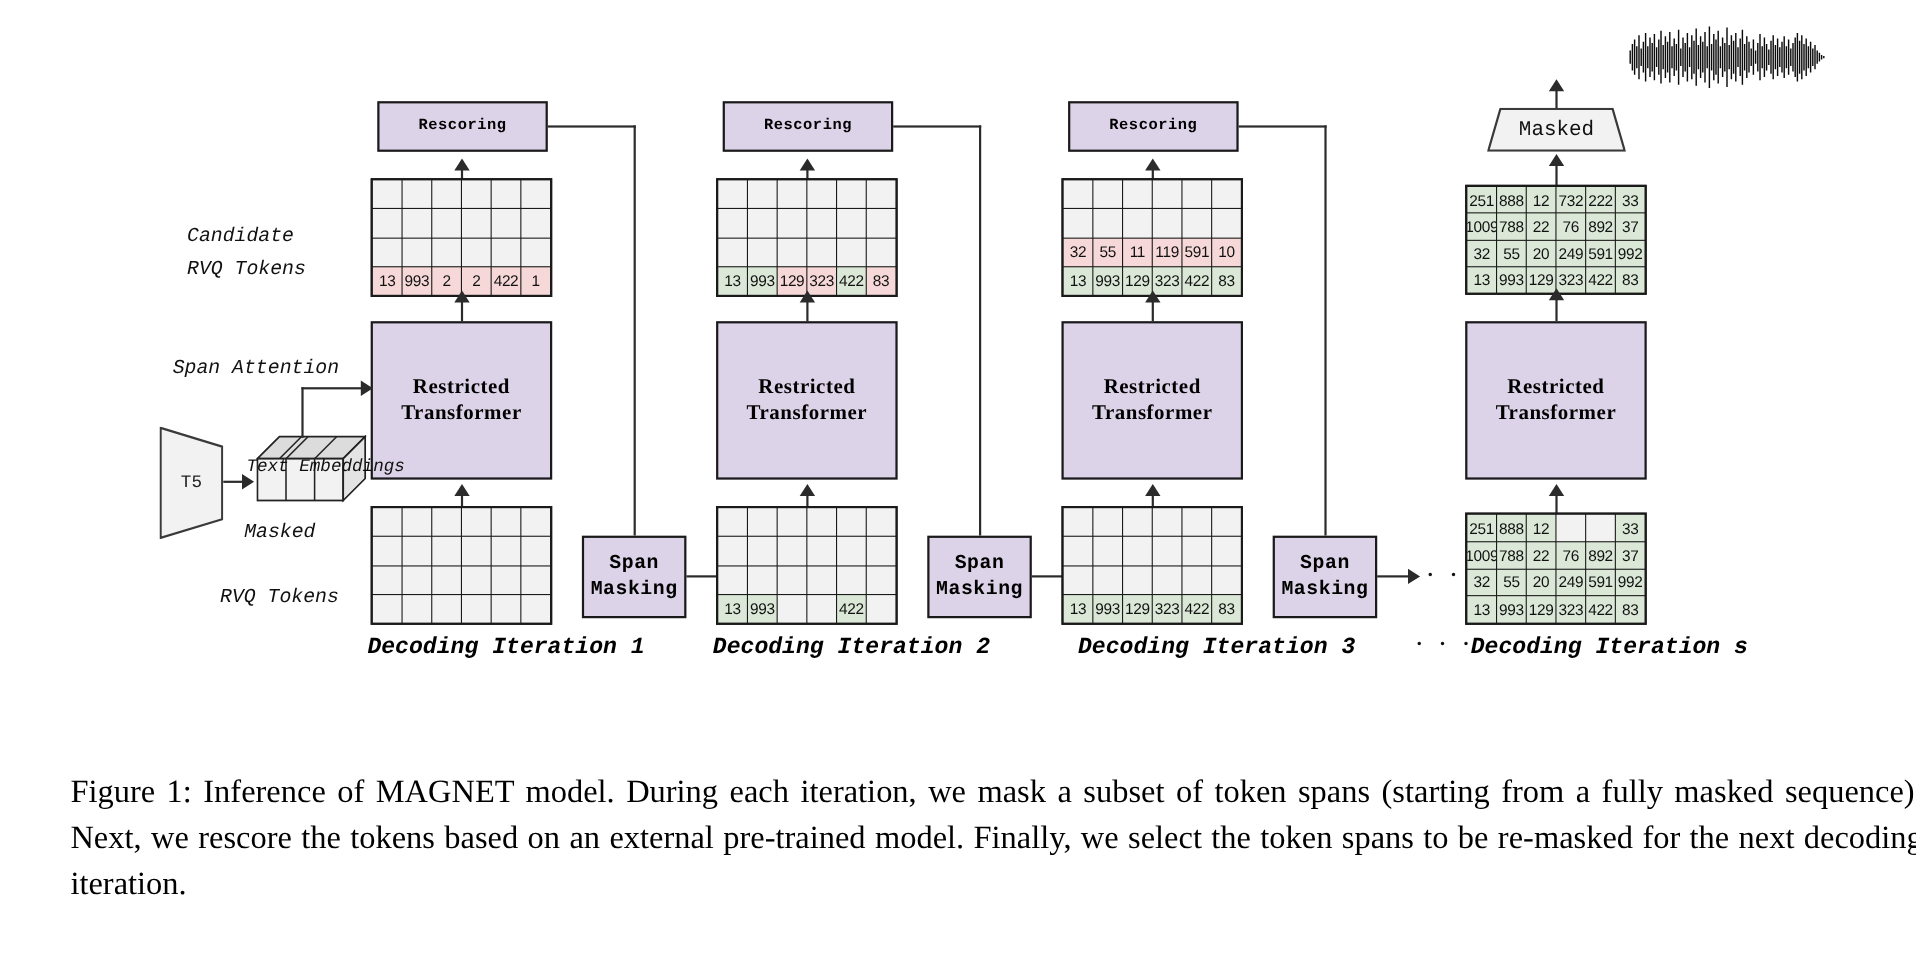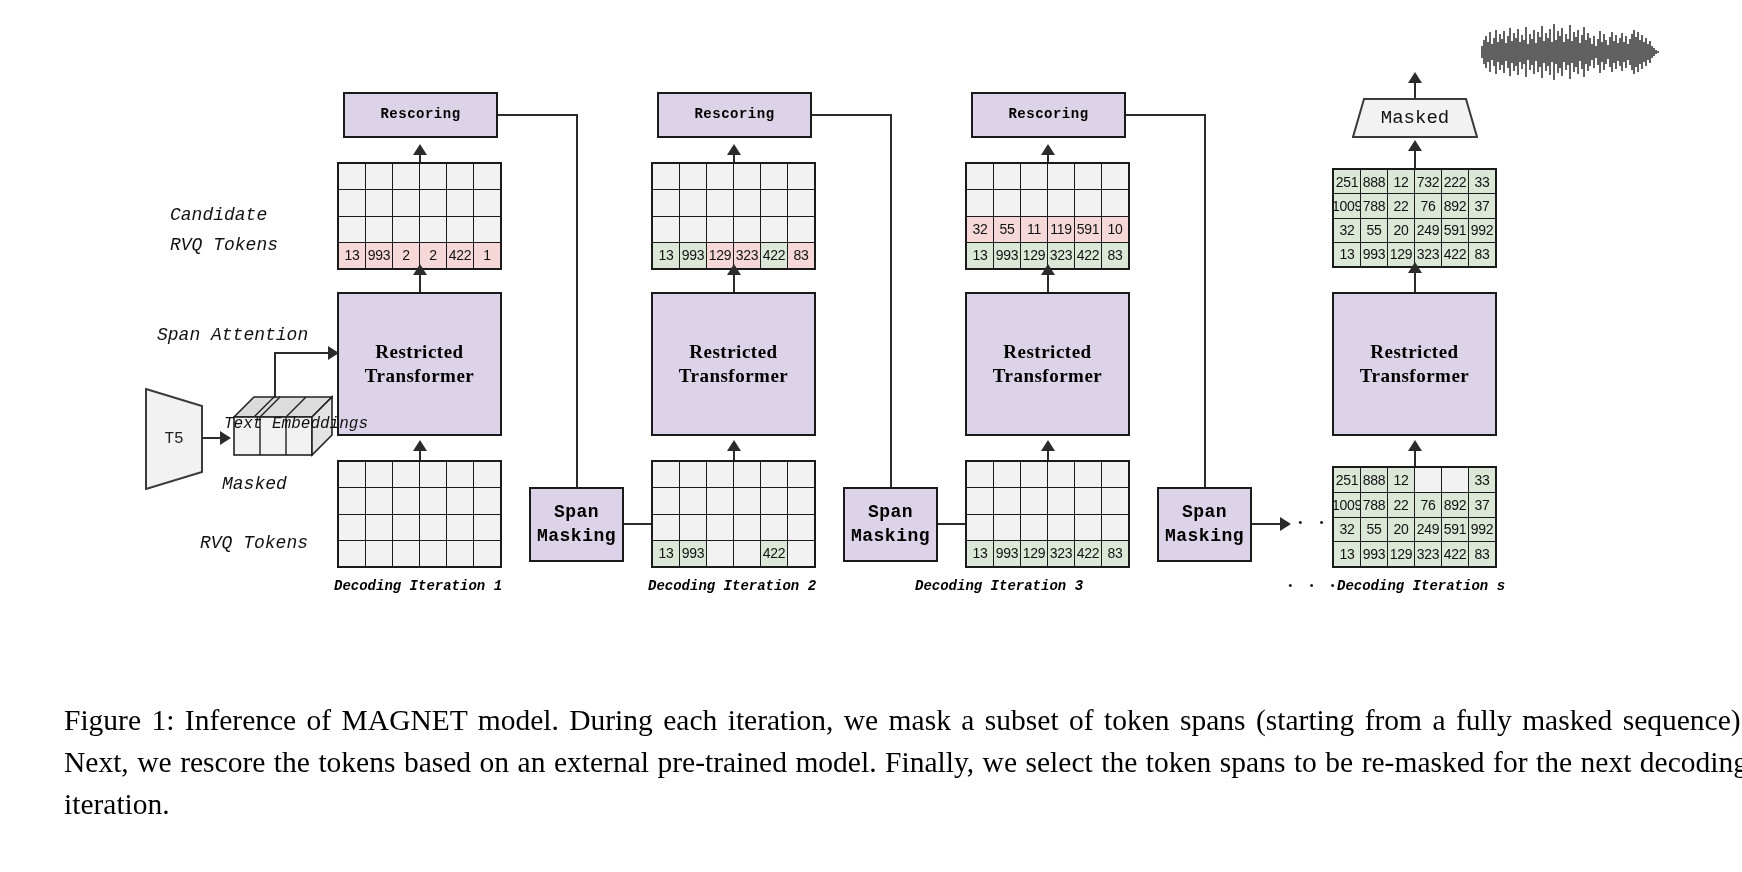--- a/index.html
+++ b/index.html
@@ -72,21 +72,21 @@
     font-style: italic;
     font-size: 18px;
     color: #111;
     white-space: nowrap;
   }
   .caplabel {
     position: absolute;
     font-family: "Liberation Mono", monospace;
     font-style: italic;
     font-weight: bold;
-    font-size: 14px;
+    font-size: 21px;
     color: #000;
     white-space: nowrap;
   }
   .prompt {
     position: absolute;
     font-family: "Liberation Mono", monospace;
     font-weight: bold;
     font-size: 14px;
     line-height: 1.45;
     text-align: center;
@@ -391,21 +391,21 @@
       <div class="cell empty"></div>
       <div class="cell empty"></div>
       <div class="cell green">13</div>
       <div class="cell green">993</div>
       <div class="cell green">129</div>
       <div class="cell green">323</div>
       <div class="cell green">422</div>
       <div class="cell green">83</div>
     </div>
 
-  <div class="caplabel" style="left:915px; top:578px;">Decoding Iteration 3</div>
+  <div class="caplabel" style="left:980px; top:578px;">Decoding Iteration 3</div>
 
   <div class="pbox spanmask" style="left:1157px; top:487px; width:95px; height:75px;">
     <span>Span</span>
     <span>Masking</span>
   </div>
   <div class="hline" style="left:1252px; top:523px; width:32px;"></div>
   <div class="arrowhead-right" style="left:1280px; top:517px;"></div>
 
   <div class="dots" style="left:1296px; top:508px;">· · ·</div>
 

